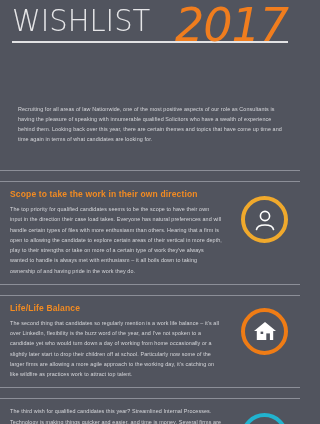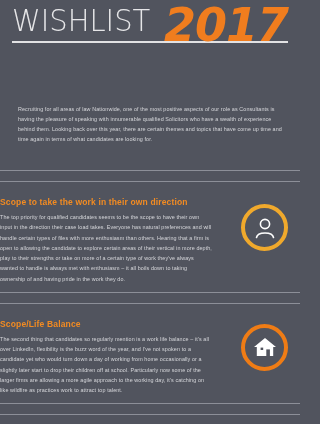--- a/index.html
+++ b/index.html
@@ -47,21 +47,21 @@
     margin-top: -2px;
     transform: scaleY(1.05);
     transform-origin: left top;
   }
 
   .title-year {
     position: absolute;
     right: 0px;
     top: -4px;
     font-size: 46px;
-    font-weight: bold;
+    font-weight: normal;
     font-style: italic;
     color: #f07d1e;
     letter-spacing: -1px;
     line-height: 1;
     font-family: "DejaVu Sans", sans-serif;
   }
 
   .header-rule {
     margin-top: 6px;
     height: 2px;
@@ -84,22 +84,21 @@
 
   .divider {
     height: 1px;
     background: #8c8f98;
     width: 100%;
   }
 
   
   .section {
     position: relative;
-    padding: 6px 18px 8px 0;
-    margin-top: 8px;
+    padding: 6px 18px 8px 10px;
   }
 
   .section-title {
     color: #f28b22;
     font-size: 8.5px;
     font-weight: bold;
     letter-spacing: 0.15px;
     margin-bottom: 5px;
   }
 
@@ -164,21 +163,21 @@
       </svg>
     </span>
   </div>
 </div>
 
 <div class="divider"></div>
 <div style="height:10px"></div>
 <div class="divider"></div>
 
 <div class="section section-2">
-  <div class="section-title">Scope/Life Balance</div>
+  <div class="section-title">Life/Life Balance</div>
   <div class="section-body">The second thing that candidates so regularly mention is a work life balance – it's all over LinkedIn, flexibility is the buzz word of the year, and I've not spoken to a candidate yet who would turn down a day of working from home occasionally or a slightly later start to drop their children off at school. Particularly now some of the larger firms are allowing a more agile approach to the working day, it's catching on like wildfire as practices work to attract top talent.</div>
   <div class="icon-badge badge-home">
     <span>
       <svg width="26" height="26" viewBox="0 0 26 26">
         <path d="M13 4 L24 13 L21.2 13 L21.2 22 L4.8 22 L4.8 13 L2 13 Z" fill="#ffffff"></path>
         <rect x="14.3" y="15.4" width="3.6" height="6.6" fill="#51545e"></rect>
         <rect x="8.6" y="13.6" width="2.6" height="2.4" fill="#51545e"></rect>
       </svg>
     </span>
   </div>

